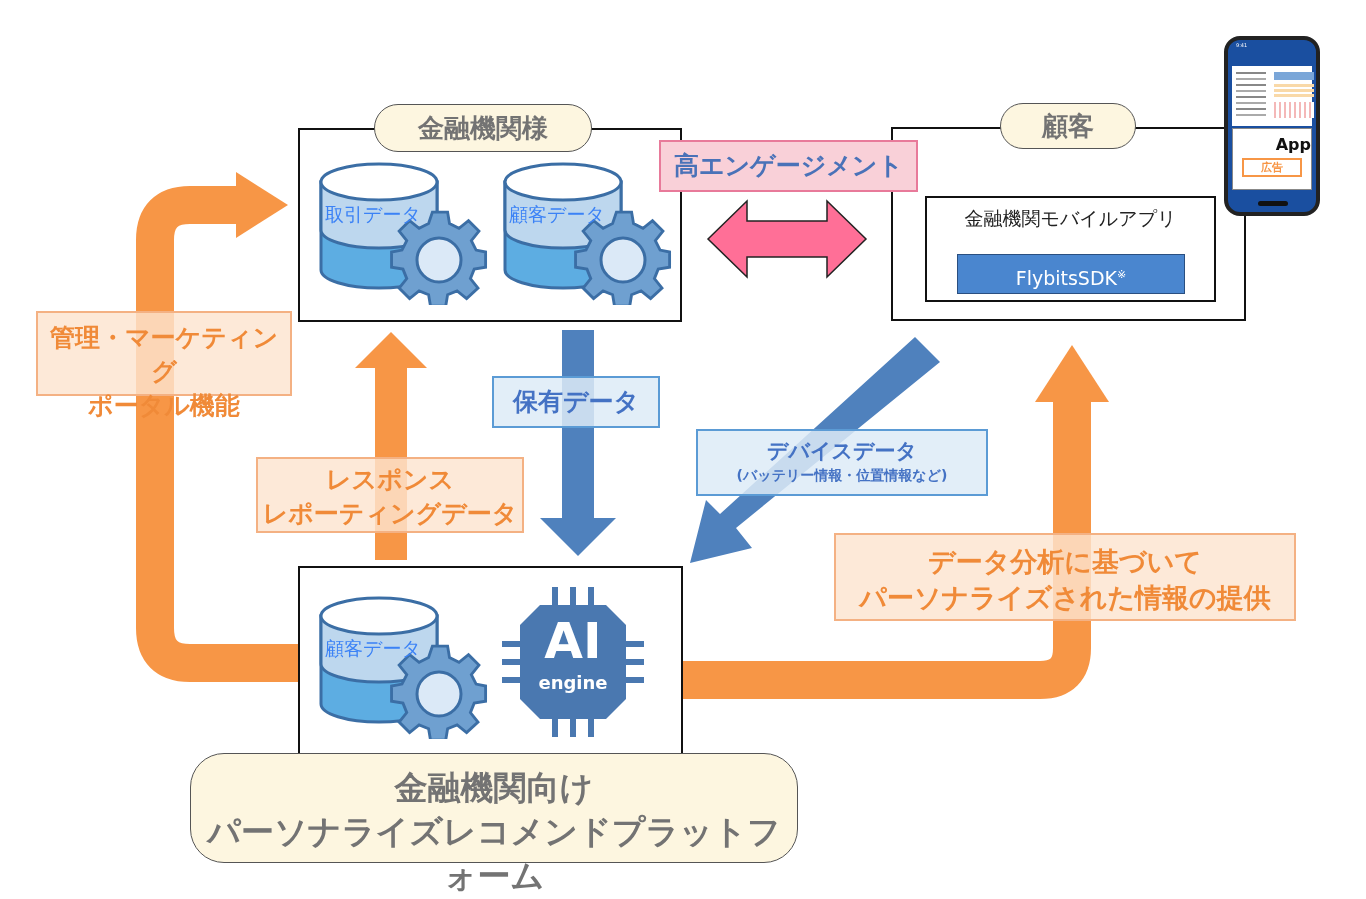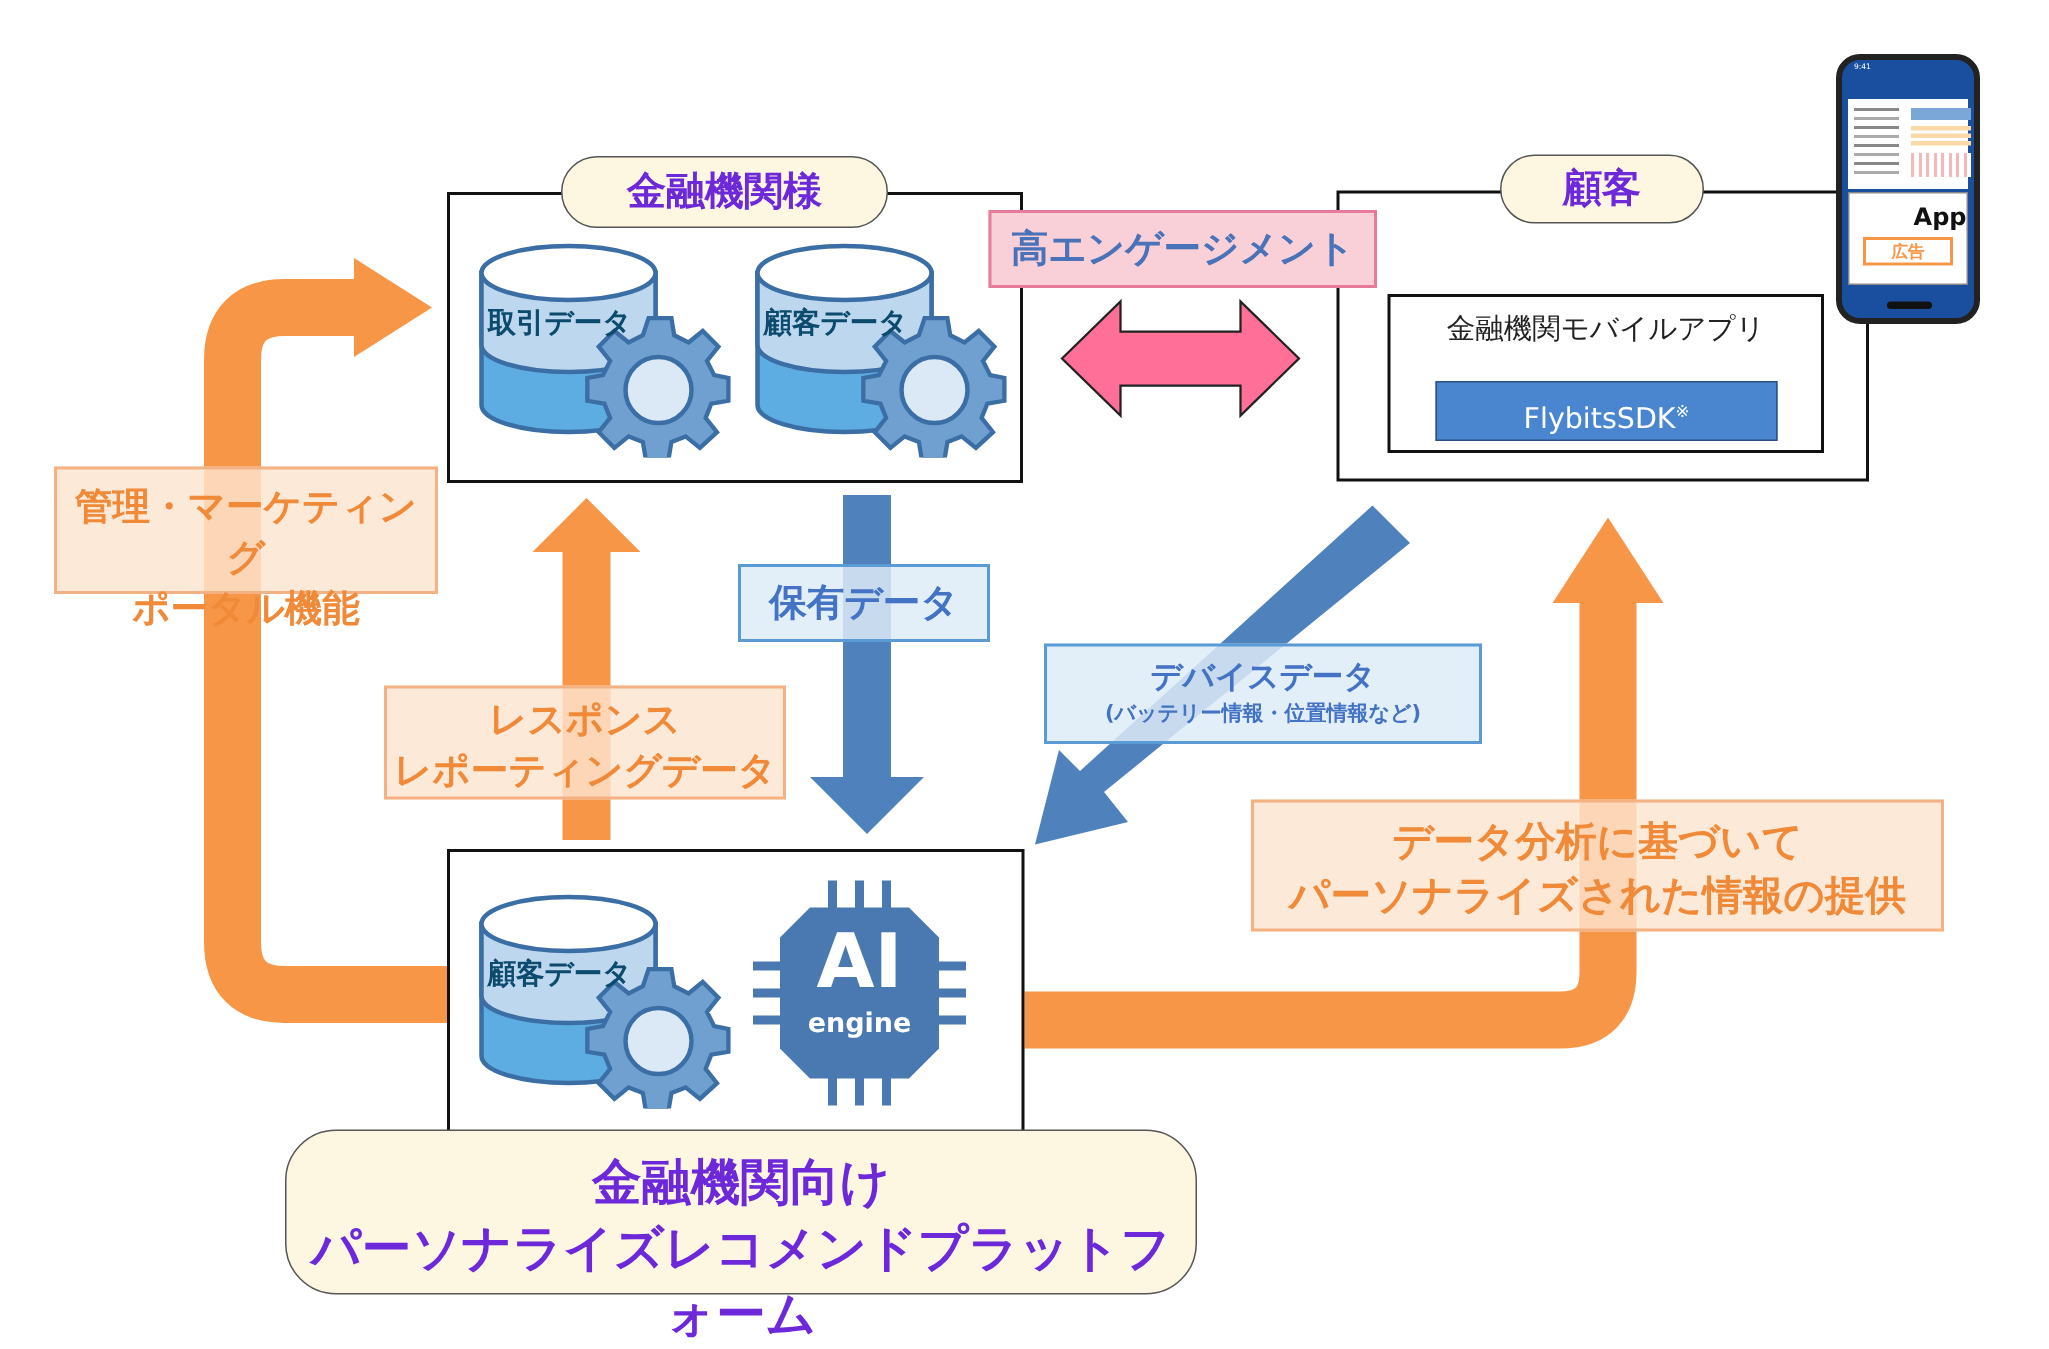--- a/index.html
+++ b/index.html
@@ -2,26 +2,26 @@
 <html><head>
 <meta charset="utf-8">
 <style>
   html, body { margin: 0; padding: 0; background: #ffffff; }
   body { width: 1366px; height: 899px; position: relative; overflow: hidden;
          font-family: "DejaVu Sans", "Liberation Sans", sans-serif; }
   .abs { position: absolute; }
   svg.layer { position: absolute; left: 0; top: 0; width: 1366px; height: 899px; }
   .panel { position: absolute; border: 2px solid #111; background: #ffffff; box-sizing: border-box; }
   .pill { position: absolute; background: #fdf6e0; border: 1.5px solid #555; border-radius: 26px;
-          color: #6d28d9; font-weight: bold; text-align: center; box-sizing: border-box; }
+          color: #737373; font-weight: bold; text-align: center; box-sizing: border-box; }
   .label-box { position: absolute; box-sizing: border-box; text-align: center; font-weight: bold; }
   .orange-label { background: rgba(252, 228, 207, 0.82); border: 2px solid #f4b183; color: #f08a38; }
   .blue-label { background: rgba(221, 235, 247, 0.85); border: 2px solid #5b9bd5; color: #4472c4; }
   .pink-label { background: #f9d0d8; border: 2px solid #e87a9a; color: #4a72b8; }
-  .db-text { position: absolute; font-weight: bold; color: #0c4a6e; font-size: 19px; }
+  .db-text { position: absolute; font-weight: normal; color: #3b82f6; font-size: 19px; }
 </style>
 </head>
 <body>
 
 <svg class="layer" viewBox="0 0 1366 899">
 
   <path d="M300,663 L190,663 Q155,663 155,628 L155,240 Q155,205 190,205 L240,205" fill="none" stroke="#f79646" stroke-width="38"></path>
   <polygon points="236,180 236,230 286,205" fill="#f79646" transform="translate(0,0)"></polygon>
   <polygon points="236,172 236,238 288,205" fill="#f79646"></polygon>
 

